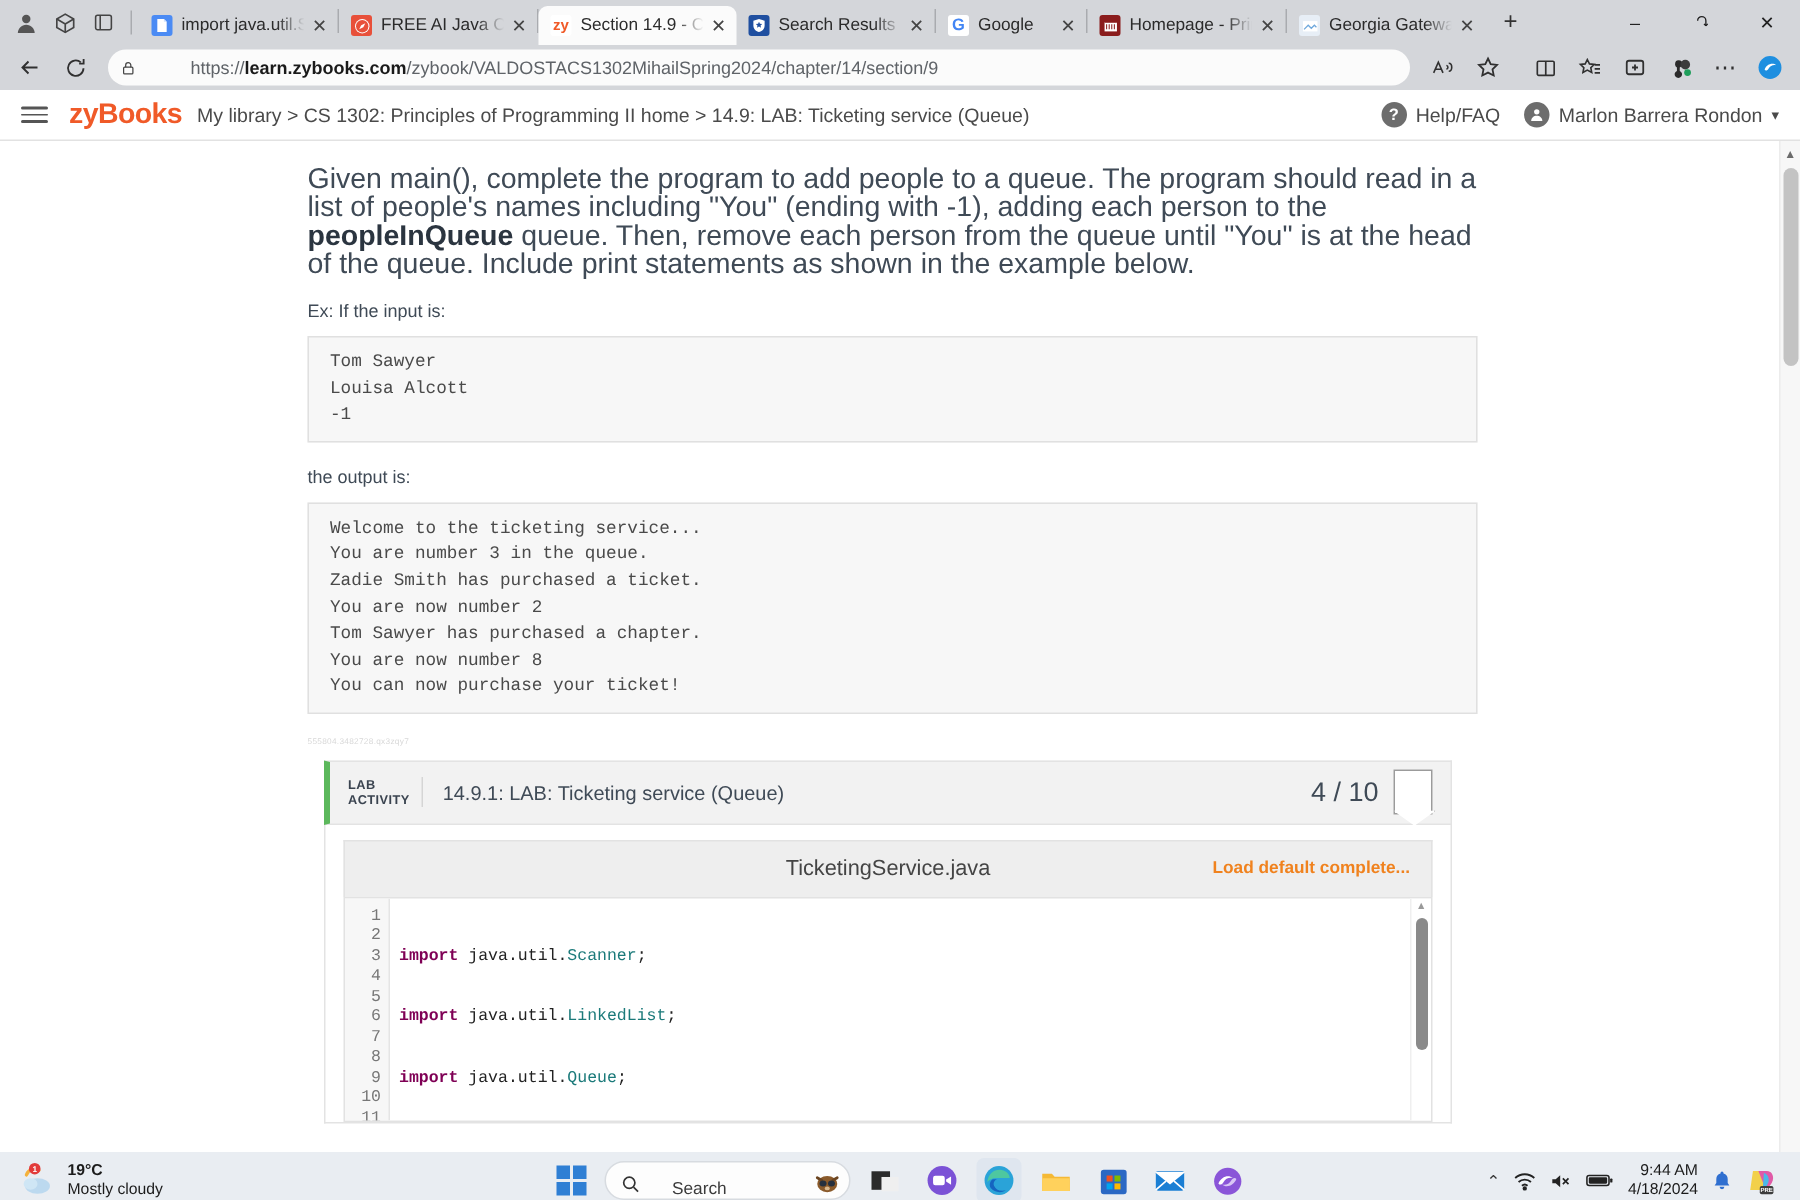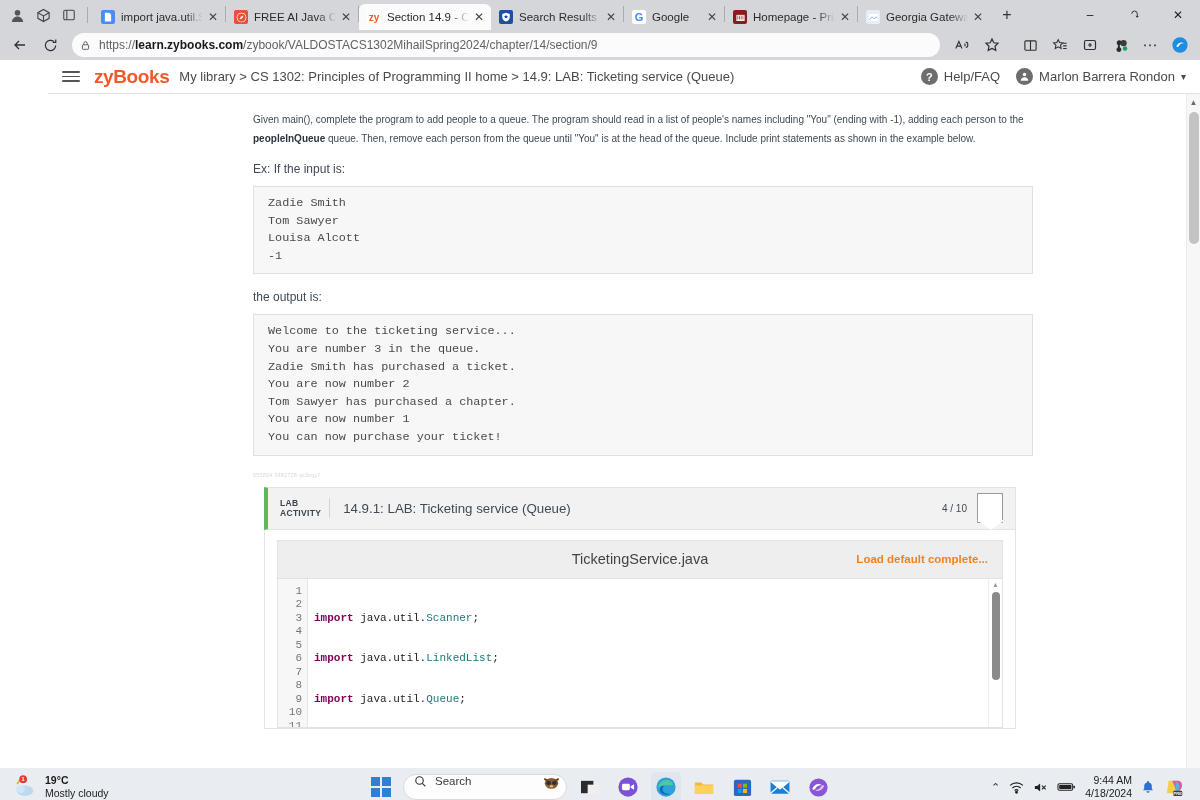--- a/index.html
+++ b/index.html
@@ -92,36 +92,35 @@
     height: 24px;
     background: #fbfbfb;
     border-radius: 12px;
     display: flex; align-items: center;
     padding: 0 8px;
     margin: 0 6px;
     font-size: 12px;
     color: #5f6368;
   }
   #omnibox .lock { margin-right: 8px; color: #444; display:flex; }
-  #url-text { white-space: nowrap; overflow: hidden; }
+  #url-text { white-space: nowrap; overflow: hidden; margin-left: 28px; }
   #url-text b { color: #1a1a1a; font-weight: 600; }
   #toolbar-right { display: flex; align-items: center; gap: 2px; }
   .tb-icon {
     width: 28px; height: 26px;
     display: flex; align-items: center; justify-content: center;
     color: #303030; border-radius: 4px;
   }
 
   
   #page {
     height: 708px;
     background: #14b8a6;
     position: relative;
     overflow: hidden;
-    margin-left: 48px;
   }
   #zy-header {
     height: 34px;
     border-bottom: 1px solid #e2e2e2;
     display: flex; align-items: center;
     padding: 0 14px 0 14px;
     font-size: 13px;
     color: #4a4a4a;
     background: #fff;
   }
@@ -144,21 +143,21 @@
     position: relative;
     background: #fff;
   }
   #content-inner {
     width: 1186px;
     padding: 0;
   }
   #article { width: 780px; margin: 0 auto 0 205px; padding-top: 16px; }
 
   .para {
-    font-size: 10px; color: #3f4a56; line-height: 19px;
+    font-size: 19px; color: #3f4a56; line-height: 19px;
     margin-bottom: 14px;
   }
   .para b { font-weight: bold; color: #2b3540; }
   .subline { font-size: 12px; color: #3f4a56; margin-bottom: 10px; }
   .codebox {
     border: 1px solid #e0e0e0;
     background: #f7f7f7;
     padding: 8px 14px;
     font-family: "Liberation Mono", "DejaVu Sans Mono", monospace;
     font-size: 11.8px;
@@ -183,21 +182,21 @@
     display: flex; align-items: center;
     padding-left: 12px;
   }
   #lab-tag {
     font-size: 8.5px; font-weight: bold; color: #3b4450;
     line-height: 10px; letter-spacing: 0.3px;
     padding-right: 8px; border-right: 1px solid #d5d5d5;
     margin-right: 13px;
   }
   #lab-title { font-size: 13.3px; color: #3f4a56; }
-  #lab-score { margin-left: auto; font-size: 10px; color: #3f4a56; padding-right: 10px; }
+  #lab-score { margin-left: auto; font-size: 18px; color: #3f4a56; padding-right: 10px; }
   #lab-badge {
     width: 26px; height: 30px; margin-right: 12px;
     border: 1px solid #9b9b9b;
     background: #fff;
     position: relative;
   }
   #lab-badge:after {
     content: ""; position: absolute; left: -1px; bottom: -8px;
     width: 26px; height: 10px;
     background: #fff;
@@ -304,22 +303,22 @@
   #tb-center {
     position: absolute; left: 50%; transform: translateX(-50%);
     display: flex; align-items: center; gap: 8px;
   }
   #start-btn { width: 28px; height: 28px; display: flex; align-items: center; justify-content: center; }
   .win-logo { display: grid; grid-template-columns: 9px 9px; grid-template-rows: 9px 9px; gap: 2px; }
   .win-logo i { background: #2f7fd4; display: block; }
   #search-pill {
     width: 164px; height: 26px; border-radius: 13px;
     background: #fdfdfd; border: 1px solid #d7dbe0;
-    display: flex; align-items: flex-start; padding: 0 6px 0 10px;
-    font-size: 11.5px; color: #3b3b3b; gap: 8px;
+    display: flex; align-items: flex-end; padding: 0 6px 0 10px;
+    font-size: 11.5px; color: #3b3b3b; gap: 21px;
   }
   .tb-app {
     width: 30px; height: 30px; border-radius: 5px;
     display: flex; align-items: center; justify-content: center;
     position: relative;
   }
   .tb-app.active-app { background: #dfe6ef; }
   .tb-app.active-app:after {
     content: ""; position: absolute; bottom: -2px; left: 50%; transform: translateX(-50%);
     width: 12px; height: 2.5px; border-radius: 2px; background: #2f7fd4;
@@ -544,34 +543,33 @@
   </div>
 
   <div id="content-scroll">
     <div id="content-inner">
       <div id="article">
 
         <p class="para"><span>Given main(), complete the program to add people to a queue. The program should read in a list of people's names including "You" (ending with -1), adding each person to the </span><b>peopleInQueue</b><span> queue. Then, remove each person from the queue until "You" is at the head of the queue. Include print statements as shown in the example below.</span></p>
 
         <div class="subline">Ex: If the input is:</div>
         <div class="codebox">
-          <div>Zadie Smith</div>
           <div>Tom Sawyer</div>
           <div>Louisa Alcott</div>
           <div>-1</div>
         </div>
 
         <div class="subline">the output is:</div>
         <div class="codebox">
           <div>Welcome to the ticketing service...</div>
           <div>You are number 3 in the queue.</div>
           <div>Zadie Smith has purchased a ticket.</div>
           <div>You are now number 2</div>
           <div>Tom Sawyer has purchased a chapter.</div>
-          <div>You are now number 1</div>
+          <div>You are now number 8</div>
           <div>You can now purchase your ticket!</div>
         </div>
 
         <div id="activity-id">555804.3482728.qx3zqy7</div>
 
         <div id="lab-activity">
           <div id="lab-header">
             <div id="lab-tag">
               <div>LAB</div>
               <div>ACTIVITY</div>

